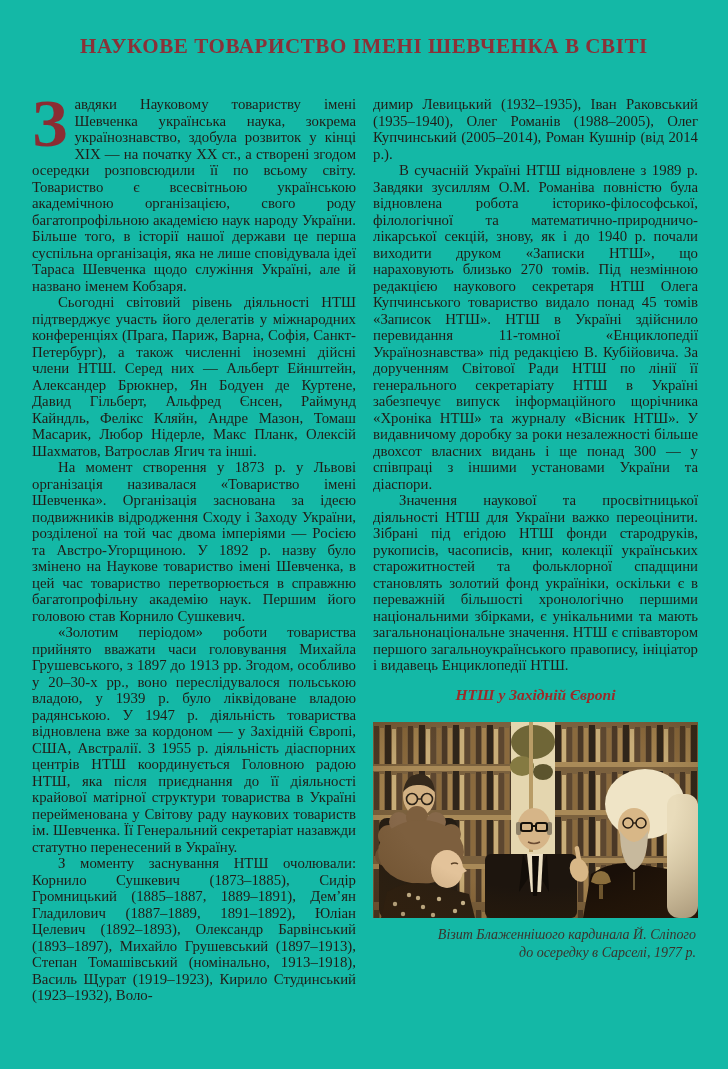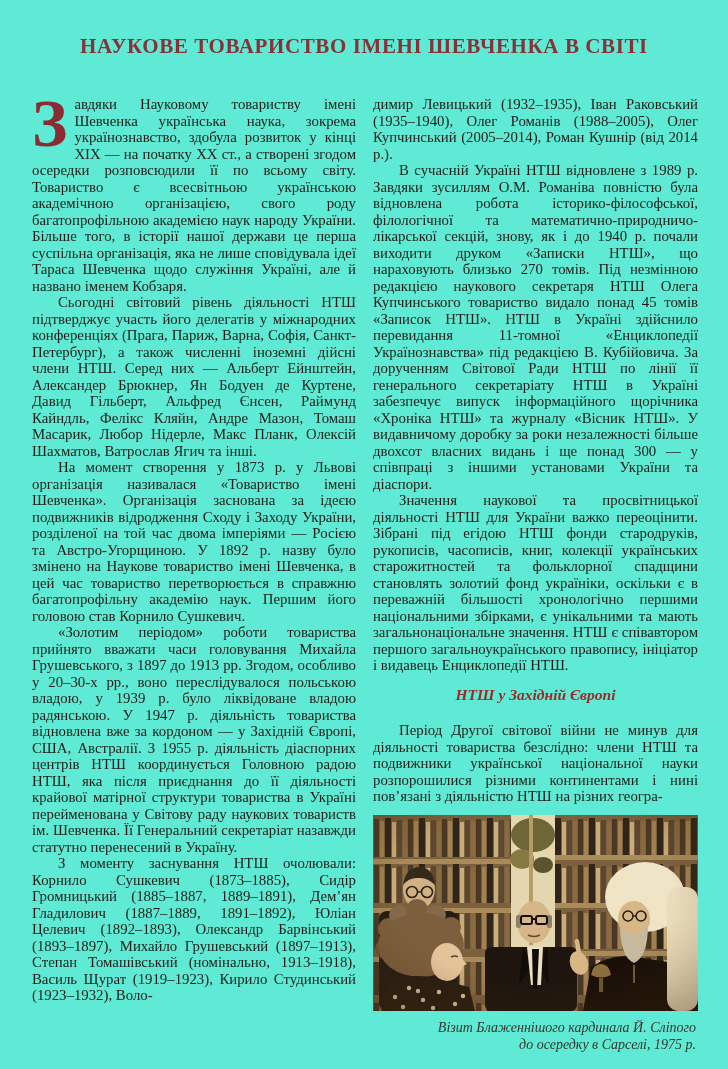--- a/index.html
+++ b/index.html
@@ -2,21 +2,21 @@
 <html lang="uk"><head>
 <meta charset="utf-8">
 <style>
   html,body { margin:0; padding:0; }
   body {
     width:728px; height:1069px;
     background:#fefefe;
     font-family:"Liberation Serif", serif;
     position:relative; overflow:hidden;
   }
-  .page { position:absolute; inset:0; background:#5eead4; }
+  .page { position:absolute; inset:0; background:#14b8a6; }
 
   .title {
     position:absolute; top:34px; left:0; right:0;
     margin:0; text-align:center;
     font-size:21px; font-weight:bold; letter-spacing:0.6px;
     color:#8a3138;
   }
 
   .col {
     position:absolute; top:96px; width:324px;
@@ -65,21 +65,20 @@
     <p>На момент створення у 1873 р. у Львові організація називалася «Товариство імені Шевченка». Організація заснована за ідеєю подвижників відродження Сходу і Заходу України, розділеної на той час двома імперіями — Росією та Австро-Угорщиною. У 1892 р. назву було змінено на Наукове товариство імені Шевченка, в цей час товариство перетворюється в справжню багатопрофільну академію наук. Першим його головою став Корнило Сушкевич.</p>
     <p>«Золотим періодом» роботи товариства прийнято вважати часи головування Михайла Грушевського, з 1897 до 1913 рр. Згодом, особливо у 20–30-х рр., воно переслідувалося польською владою, у 1939 р. було ліквідоване владою радянською. У 1947 р. діяльність товариства відновлена вже за кордоном — у Західній Європі, США, Австралії. З 1955 р. діяльність діаспорних центрів НТШ координується Головною радою НТШ, яка після приєднання до її діяльності крайової матірної структури товариства в Україні перейменована у Світову раду наукових товариств ім. Шевченка. Її Генеральний секретаріат назавжди статутно перенесений в Україну.</p>
     <p>З моменту заснування НТШ очолювали: Корнило Сушкевич (1873–1885), Сидір Громницький (1885–1887, 1889–1891), Дем’ян Гладилович (1887–1889, 1891–1892), Юліан Целевич (1892–1893), Олександр Барвінський (1893–1897), Михайло Грушевський (1897–1913), Степан Томашівський (номінально, 1913–1918), Василь Щурат (1919–1923), Кирило Студинський (1923–1932), Воло-</p>
   </div>
 
   <div class="col right">
     <p class="cont">димир Левицький (1932–1935), Іван Раковський (1935–1940), Олег Романів (1988–2005), Олег Купчинський (2005–2014), Роман Кушнір (від 2014 р.).</p>
     <p>В сучасній Україні НТШ відновлене з 1989 р. Завдяки зусиллям О.М. Романіва повністю була відновлена робота історико-філософської, філологічної та математично-природничо-лікарської секцій, знову, як і до 1940 р. почали виходити друком «Записки НТШ», що нараховують близько 270 томів. Під незмінною редакцією наукового секретаря НТШ Олега Купчинського товариство видало понад 45 томів «Записок НТШ». НТШ в Україні здійснило перевидання 11-томної «Енциклопедії Українознавства» під редакцією В. Кубійовича. За дорученням Світової Ради НТШ по лінії її генерального секретаріату НТШ в Україні забезпечує випуск інформаційного щорічника «Хроніка НТШ» та журналу «Вісник НТШ». У видавничому доробку за роки незалежності більше двохсот власних видань і ще понад 300 — у співпраці з іншими установами України та діаспори.</p>
     <p>Значення наукової та просвітницької діяльності НТШ для України важко переоцінити. Зібрані під егідою НТШ фонди стародруків, рукописів, часописів, книг, колекції українських старожитностей та фольклорної спадщини становлять золотий фонд україніки, оскільки є в переважній більшості хронологічно першими національними збірками, є унікальними та мають загальнонаціональне значення. НТШ є співавтором першого загальноукраїнського правопису, ініціатор і видавець Енциклопедії НТШ.</p>
     <h2 class="subhead">НТШ у Західній Європі</h2>
-    <p>Період Другої світової війни не минув для діяльності товариства безслідно: члени НТШ та подвижники української національної науки розпорошилися різними континентами і нині пов’язані з діяльністю НТШ на різних геогра-</p>
 
     <figure class="figure">
       <svg width="325" height="196" viewBox="0 0 325 196" role="img">
         <defs>
           <pattern id="books" width="34" height="46" patternUnits="userSpaceOnUse">
             <rect width="34" height="46" fill="#7b613e"></rect>
             <rect x="1" y="4" width="5" height="38" fill="#4a3826"></rect>
             <rect x="7" y="6" width="4" height="36" fill="#a3824f"></rect>
             <rect x="12" y="3" width="6" height="39" fill="#2f251a"></rect>
             <rect x="19" y="7" width="4" height="35" fill="#c8ad78"></rect>
@@ -184,18 +183,18 @@
           <g>
             <path d="M218,160 q2,-11 10,-11 q8,0 10,11 q-10,5 -20,0 Z" fill="#8c6f3d"></path>
             <rect x="226" y="163" width="4" height="14" fill="#6f5730"></rect>
           </g>
         </g>
 
         <rect width="325" height="196" fill="url(#vig)"></rect>
       </svg>
       <figcaption class="caption">
         <div>Візит Блаженнішого кардинала Й. Сліпого</div>
-        <div>до осередку в Сарселі, 1975 р.</div>
+        <div>до осередку в Сарселі, 1977 р.</div>
       </figcaption>
     </figure>
   </div>
 
 </div>
 
 </body></html>

